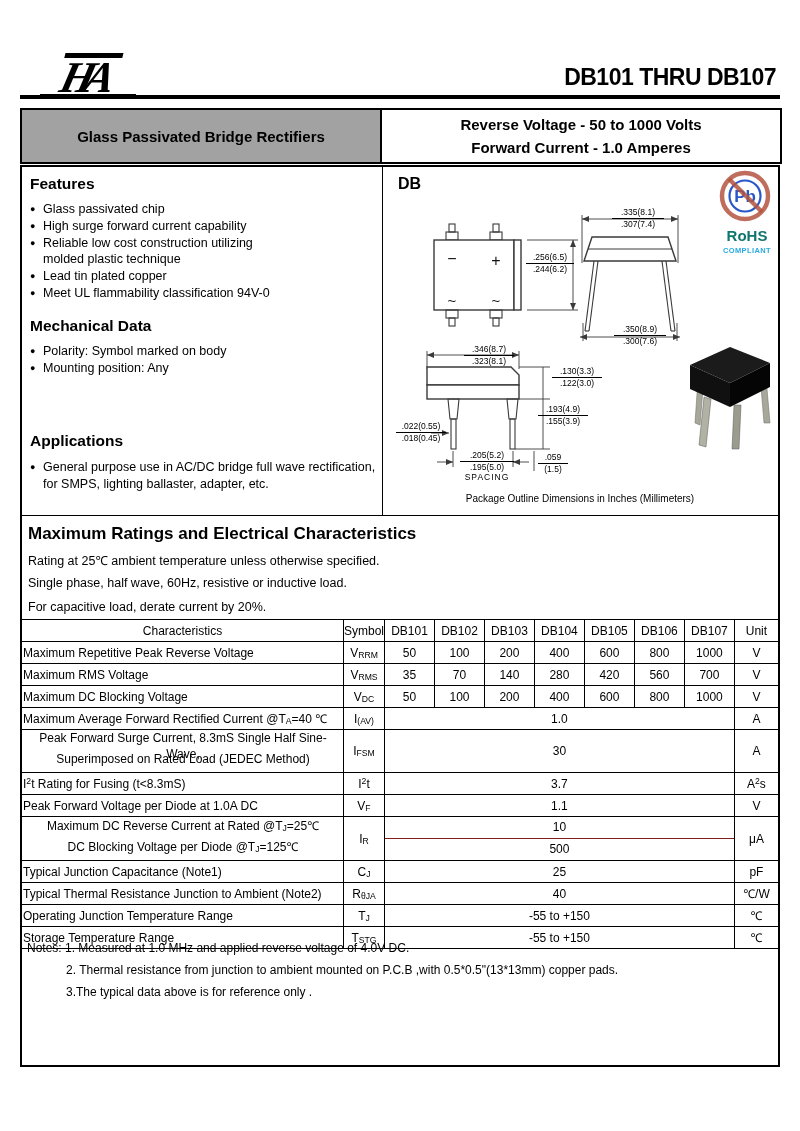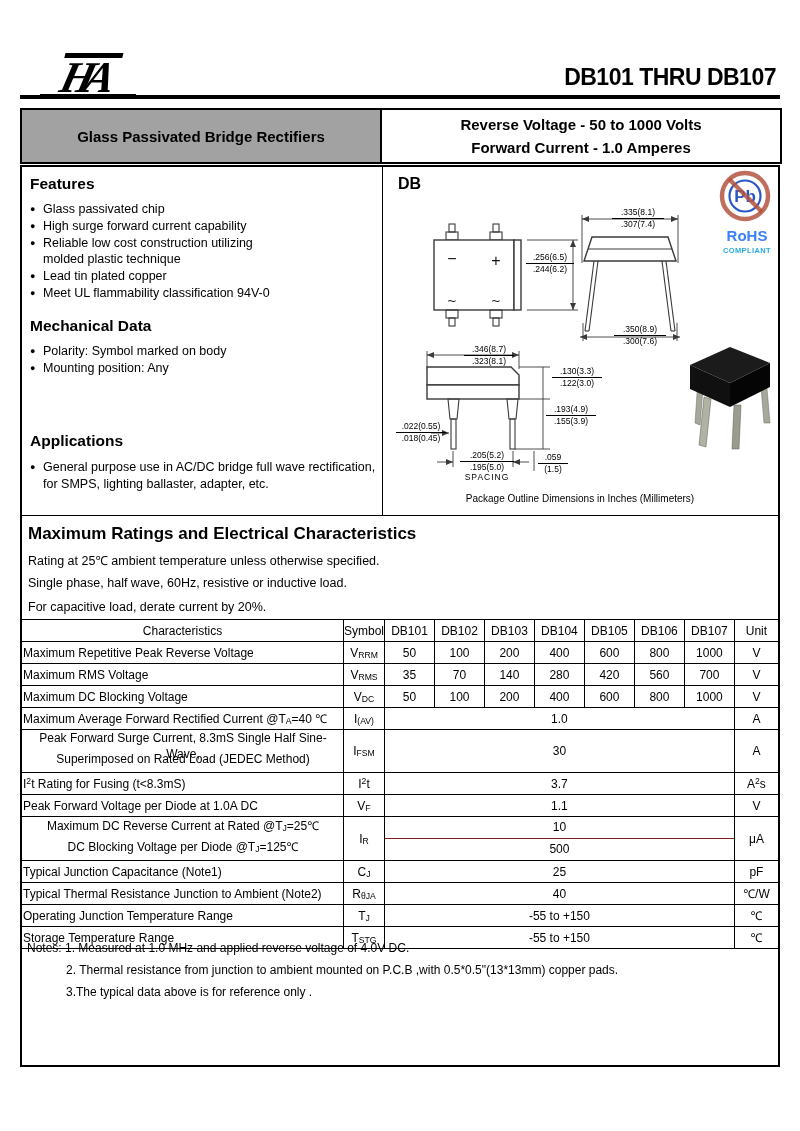--- a/index.html
+++ b/index.html
@@ -24,21 +24,21 @@
   .blist{font-size:12.5px;line-height:16.8px;}
   .blist .b{display:inline-block;width:13px;text-align:left;font-size:9px;vertical-align:1px;}
   .blist .cont{padding-left:13px;}
 
   
   #diagram{left:360px;top:0;width:396px;height:348px;}
   #db-label{left:16px;top:8px;font-size:16px;font-weight:bold;}
   .dim{position:absolute;font-size:8.5px;line-height:10.5px;text-align:center;}
   .dim .l1{border-bottom:1px solid #000;padding:0 1px;}
   .dim .sp{letter-spacing:1px;}
-  #rohs{left:330px;top:60px;width:70px;text-align:center;font-size:15px;font-weight:bold;color:#3b82f6;}
+  #rohs{left:330px;top:60px;width:70px;text-align:center;font-size:15px;font-weight:bold;color:#0f766e;}
   #rohs-sub{left:324px;top:79px;width:82px;text-align:center;font-size:7.5px;font-weight:bold;color:#29abe2;letter-spacing:0.4px;}
   #pkg-caption{left:0;top:326px;width:396px;text-align:center;font-size:10px;}
   svg .ln{stroke:#3a3a3a;fill:none;stroke-width:1.1;}
   svg .bd{stroke:#3a3a3a;fill:#fff;stroke-width:1.4;}
   svg .dm{stroke:#3a3a3a;fill:none;stroke-width:0.9;}
 
   
   #ratings{left:0;top:349px;width:756px;}
   #ratings .rh{position:absolute;left:6px;top:8px;font-size:17px;font-weight:bold;}
   #ratings .rl{position:absolute;left:6px;font-size:12.5px;}
@@ -203,21 +203,21 @@
       <line class="dm" x1="139" y1="104" x2="139" y2="124"></line>
     </svg>
     <div class="dim" style="left:82px;top:177px;width:50px">
       <div class="l1">.346(8.7)</div>
       <div>.323(8.1)</div>
     </div>
     <div class="dim" style="left:170px;top:199px;width:50px">
       <div class="l1">.130(3.3)</div>
       <div>.122(3.0)</div>
     </div>
-    <div class="dim" style="left:164px;top:237px;width:50px">
+    <div class="dim" style="left:156px;top:237px;width:50px">
       <div class="l1">.193(4.9)</div>
       <div>.155(3.9)</div>
     </div>
     <div class="dim" style="left:14px;top:254px;width:50px">
       <div class="l1">.022(0.55)</div>
       <div>.018(0.45)</div>
     </div>
     <div class="dim" style="left:78px;top:283px;width:54px">
       <div class="l1">.205(5.2)</div>
       <div>.195(5.0)</div>

